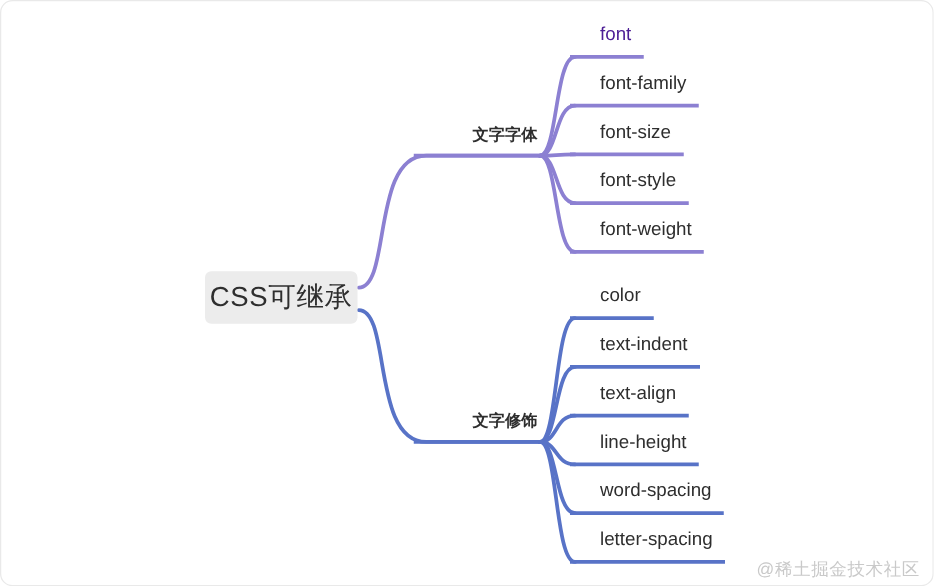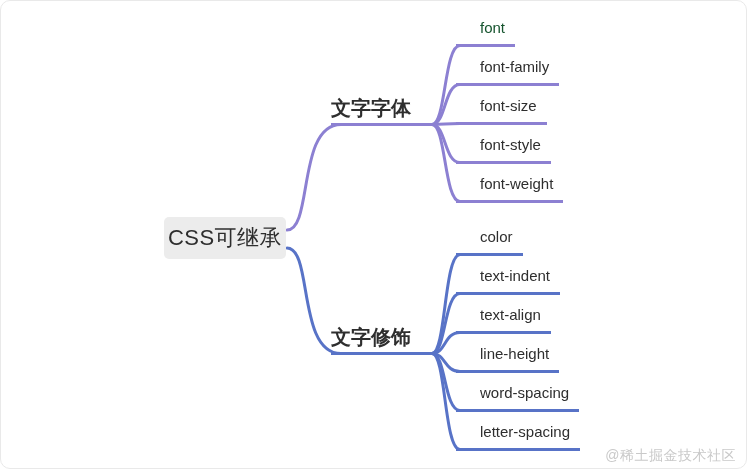--- a/index.html
+++ b/index.html
@@ -32,23 +32,24 @@
     justify-content: center;
     font-size: 22px;
     letter-spacing: 0.5px;
     cursor: pointer;
   }
   .branch-label {
     position: absolute;
     left: 330px;
     width: 104px;
     box-sizing: border-box;
+    text-align: right;
     padding: 0 5px 5px 0;
     line-height: 20px;
-    font-size: 20px;
+    font-size: 13px;
     font-weight: 600;
     border-bottom: 3px solid;
     white-space: nowrap;
     cursor: pointer;
   }
   .leaf-node {
     position: absolute;
     left: 455px;
     box-sizing: border-box;
     padding: 0 10px 7px 24px;
@@ -86,21 +87,21 @@
       <path d="M 431 352.5 C 445 352.5, 443 448.5, 459 448.5" fill="none" stroke="#5873c7" stroke-width="3" stroke-linecap="round"></path>
     </svg>
 
   <div class="root-node" id="root-node" style="background: rgb(236, 236, 236); color: rgb(46, 46, 46);">CSS可继承</div>
 
   <div class="branch-label" id="branch-0" style="top: 97px; border-bottom-color: rgb(140, 128, 210); color: rgb(46, 46, 46);">文字字体</div>
 
   <div class="branch-label" id="branch-1" style="top: 326px; border-bottom-color: rgb(88, 115, 199); color: rgb(46, 46, 46);">文字修饰</div>
 
   <div class="watermark" style="color: rgb(201, 201, 201); margin-top: 20px;">@稀土掘金技术社区</div>
-<div class="leaf-node" style="top: 17px; border-bottom-color: rgb(140, 128, 210); color: #14532d;">font</div>
+<div class="leaf-node" style="top: 17px; border-bottom-color: rgb(140, 128, 210); color: #4c1d95;">font</div>
     <div class="leaf-node" style="top: 56px; border-bottom-color: rgb(140, 128, 210); color: rgb(46, 46, 46);">font-family</div>
     <div class="leaf-node" style="top: 95px; border-bottom-color: rgb(140, 128, 210); color: rgb(46, 46, 46);">font-size</div>
     <div class="leaf-node" style="top: 134px; border-bottom-color: rgb(140, 128, 210); color: rgb(46, 46, 46); text-align: right;">font-style</div>
     <div class="leaf-node" style="top: 173px; border-bottom-color: rgb(140, 128, 210); color: rgb(46, 46, 46);">font-weight</div>
     <div class="leaf-node" style="top: 226px; border-bottom-color: rgb(88, 115, 199); color: rgb(46, 46, 46);">color</div>
     <div class="leaf-node" style="top: 265px; border-bottom-color: rgb(88, 115, 199); color: rgb(46, 46, 46);">text-indent</div>
     <div class="leaf-node" style="top: 304px; border-bottom-color: rgb(88, 115, 199); color: rgb(46, 46, 46); text-align: center;">text-align</div>
     <div class="leaf-node" style="top: 343px; border-bottom-color: rgb(88, 115, 199); color: rgb(46, 46, 46);">line-height</div>
     <div class="leaf-node" style="top: 382px; border-bottom-color: rgb(88, 115, 199); color: rgb(46, 46, 46);">word-spacing</div>
     <div class="leaf-node" style="top: 421px; border-bottom-color: rgb(88, 115, 199); color: rgb(46, 46, 46);">letter-spacing</div>

